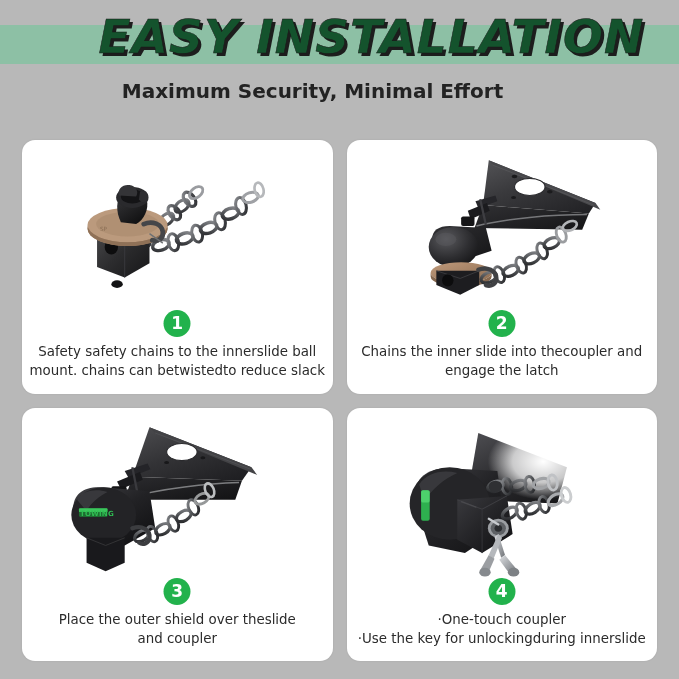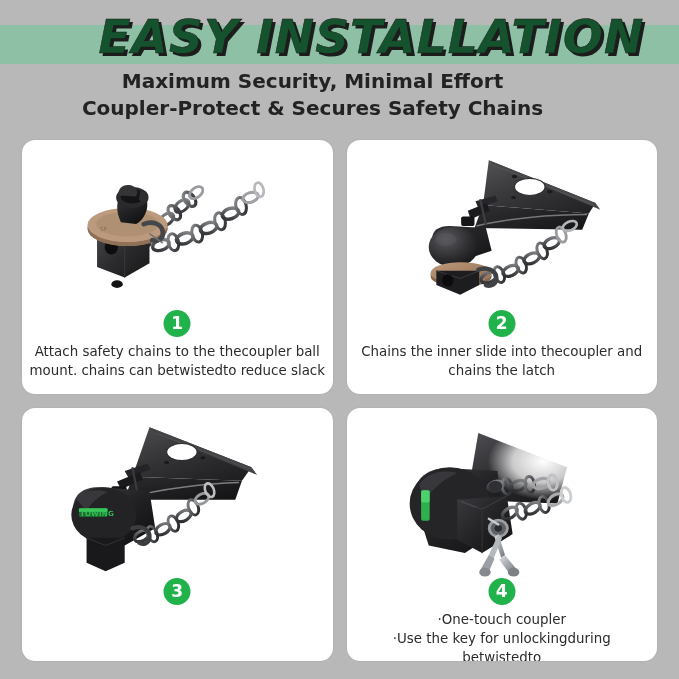--- a/index.html
+++ b/index.html
@@ -29,21 +29,21 @@
     font-style:italic;
     letter-spacing:1px;
     color:#14532d;
     text-shadow:3px 3px 0 #1d1d1d;
     line-height:1.06;
     white-space:nowrap;
     margin-left:32px;
     -webkit-text-stroke:0.5px #1a1a1a;
   }
   #subtitle-block {
-    position:absolute; left:0; top:68px; width:625px;
+    position:absolute; left:0; top:78px; width:625px;
     text-align:center;
     color:#232323;
     font-family:"DejaVu Sans", sans-serif;
     font-size:20px;
     font-weight:bold;
     line-height:1.34;
   }
   #subtitle-block .sub-line { display:block; }
 
   
@@ -97,21 +97,20 @@
   svg.photo { display:block; width:100%; height:100%; }
 </style>
 </head>
 <body>
 
 <div id="header">
   <div id="banner-stripe"></div>
   <div id="main-title">EASY INSTALLATION</div>
   <div id="subtitle-block">
     <span class="sub-line">Maximum Security, Minimal Effort</span>
-    <span class="sub-line">Coupler-Protect &amp; Secures Safety Chains</span>
   </div>
 </div>
 
 <div id="cards-grid">
 
   <div class="step-card">
     <div class="card-photo">
       <svg class="photo" viewBox="0 0 310 172" xmlns="http://www.w3.org/2000/svg">
         <defs>
           <linearGradient id="p1bronze" x1="0" y1="0" x2="1" y2="1">
@@ -180,21 +179,21 @@
         <ellipse cx="100" cy="55" rx="12" ry="7.5" fill="#141416"></ellipse>
         <path d="M86 54 C84 47 90 42 97 43 C104 44 107 50 104 55 Z" fill="#343437"></path>
         <path d="M108 50 C114 48 118 52 116 58 C114 62 109 62 107 58 Z" fill="#2e2e31"></path>
 
         <path d="M112 84 C121 80 131 84 132 92 C133 99 127 103 121 101" fill="none" stroke="#454649" stroke-width="5" stroke-linecap="round"></path>
         <path d="M118 94 L132 104" stroke="#6e7073" stroke-width="1.4"></path>
       </svg>
     </div>
     <div class="badge">1</div>
     <div class="card-caption">
-      <span class="cap-line">Attach safety chains to the thecoupler ball</span>
+      <span class="cap-line">Safety safety chains to the innerslide ball</span>
       <span class="cap-line">mount. chains can betwistedto reduce slack</span>
     </div>
   </div>
 
   <div class="step-card">
     <div class="card-photo">
       <svg class="photo" viewBox="0 0 310 172" xmlns="http://www.w3.org/2000/svg">
         <defs>
           <linearGradient id="p2top" x1="0.1" y1="0" x2="0.9" y2="1">
             <stop offset="0" stop-color="#515154"></stop>
@@ -261,21 +260,21 @@
             <ellipse cx="85" cy="-54" rx="4.6" ry="7.8" transform="rotate(66 85 -54)" stroke-width="2.8" stroke="#b2b4b7"></ellipse>
           </g>
         </g>
 
         <path d="M122 132 C131 128 141 133 141 141 C141 147 135 150 130 148" fill="none" stroke="#404144" stroke-width="4.6" stroke-linecap="round"></path>
       </svg>
     </div>
     <div class="badge">2</div>
     <div class="card-caption">
       <span class="cap-line">Chains the inner slide into thecoupler and</span>
-      <span class="cap-line">chains the latch</span>
+      <span class="cap-line">engage the latch</span>
     </div>
   </div>
 
   <div class="step-card">
     <div class="card-photo">
       <svg class="photo" viewBox="0 0 310 172" xmlns="http://www.w3.org/2000/svg">
         <defs>
           <linearGradient id="p3top" x1="0.1" y1="0" x2="0.9" y2="1">
             <stop offset="0" stop-color="#4b4b4e"></stop>
             <stop offset="0.45" stop-color="#333336"></stop>
@@ -336,20 +335,24 @@
             <ellipse cx="54" cy="-30" rx="5" ry="8.4" transform="rotate(-22 54 -30)" stroke-width="3"></ellipse>
             <ellipse cx="63" cy="-39" rx="4.8" ry="8" transform="rotate(60 63 -39)" stroke-width="3" stroke="#969899"></ellipse>
             <ellipse cx="71" cy="-48" rx="4.5" ry="7.5" transform="rotate(-22 71 -48)" stroke-width="2.7" stroke="#bcbec0"></ellipse>
           </g>
         </g>
 
         <path d="M100 122 C110 118 119 124 118 132 C117 138 111 140 107 137" fill="none" stroke="#3c3d40" stroke-width="4.4" stroke-linecap="round"></path>
       </svg>
     </div>
     <div class="badge">3</div>
+    <div class="card-caption">
+      <span class="cap-line">Place the outer shield over theslide</span>
+      <span class="cap-line">and coupler</span>
+    </div>
   </div>
 
   <div class="step-card">
     <div class="card-photo">
       <svg class="photo" viewBox="0 0 310 172" xmlns="http://www.w3.org/2000/svg">
         <defs>
           <linearGradient id="p4shield" x1="0.1" y1="0" x2="1" y2="1">
             <stop offset="0" stop-color="#3e3e42"></stop>
             <stop offset="0.45" stop-color="#232326"></stop>
             <stop offset="1" stop-color="#111113"></stop>
@@ -426,17 +429,17 @@
             <ellipse cx="59" cy="-19" rx="4.8" ry="8" transform="rotate(-16 59 -19)" stroke-width="3" stroke="#cbcdcf"></ellipse>
           </g>
         </g>
 
         <ellipse cx="140" cy="78" rx="7" ry="6" fill="#2f3033"></ellipse>
       </svg>
     </div>
     <div class="badge">4</div>
     <div class="card-caption">
       <span class="cap-line">·One-touch coupler</span>
-      <span class="cap-line">·Use the key for unlockingduring betwistedto</span>
+      <span class="cap-line">·Use the key for unlockingduring innerslide</span>
     </div>
   </div>
 
 </div>
 
 </body></html>

